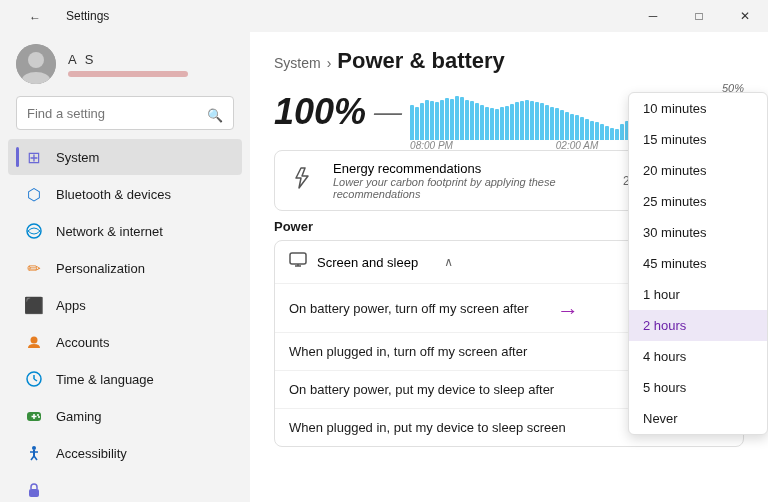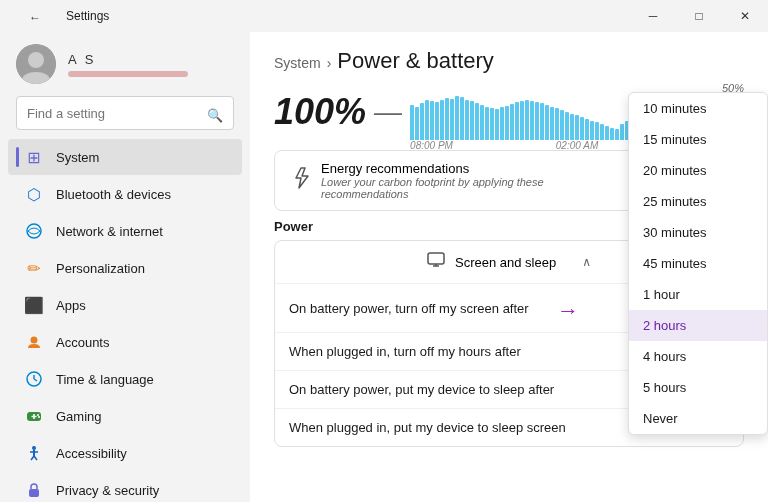--- a/index.html
+++ b/index.html
@@ -244,21 +244,21 @@
     }
 
     
     .energy-rec {
       margin: 0 24px 8px 24px;
       border: 1px solid #e0e0e0;
       border-radius: 8px;
       padding: 10px 14px;
       display: flex;
       align-items: center;
-      gap: 8px;
+      gap: 20px;
       background: white;
     }
     .energy-icon {
       font-size: 20px;
       color: #666;
     }
     .energy-text { flex: 1; }
     .energy-title { font-size: 13px; font-weight: 500; }
     .energy-subtitle { font-size: 11px; color: #666; font-style: italic; }
     .energy-count {
@@ -298,21 +298,21 @@
       overflow: hidden;
       background: white;
     }
 
     .power-card-header {
       display: flex;
       align-items: center;
       padding: 10px 14px;
       gap: 26px;
       border-bottom: 1px solid #f0f0f0;
-      justify-content: center;
+      justify-content: flex-start;
     }
     .power-card-header-left {
       display: flex;
       align-items: center;
       gap: 10px;
     }
     .power-header-icon { font-size: 16px; color: #666; }
     .power-header-label { font-size: 13px; font-weight: 500; }
     .power-chevron { color: #666; font-size: 12px; }
 
@@ -479,33 +479,32 @@
         </div>
         <span class="nav-label">Accessibility</span>
       </div>
       <div class="nav-item">
         <div class="nav-icon icon-privacy">
           <svg width="16" height="16" viewBox="0 0 16 16">
             <rect x="3" y="7" width="10" height="8" rx="2" fill="#6b69d6"></rect>
             <path d="M5 7V5 Q5 2 8 2 Q11 2 11 5 V7" fill="none" stroke="#6b69d6" stroke-width="1.5"></path>
           </svg>
         </div>
-        <span class="nav-label">Privacy &amp; security</span>
       </div>
 
     </div>
   </div>
 
   <div class="content">
 
     <div class="content-header">
       <div style="display:flex; align-items:baseline; gap:6px;">
         <span style="font-size:14px; color:#666;">System</span>
         <span style="font-size:14px; color:#666;">›</span>
-        <span style="font-size:22px; font-weight:400; color:#1a1a1a;">Power &amp; battery</span>
+        <span style="font-size:22px; font-weight:700; color:#1a1a1a;">Power &amp; battery</span>
       </div>
     </div>
 
     <div class="battery-area">
       <span class="battery-pct">100%</span>
       <span class="battery-dash">—</span>
       <div class="chart-container">
         <span class="chart-label-50">50%</span>
         <div class="chart-bars" id="chart-bars-container">
             <div class="chart-bar" style="height: 35.2px; background: rgb(91, 200, 240);"></div>
@@ -603,21 +602,21 @@
           </div>
           <span class="power-chevron">∧</span>
         </div>
 
         <div class="power-row">
           <span class="power-row-label">On battery power, turn off my screen after</span>
           <span style="color:#9c27b0; font-size:22px; margin-right:150px;">→</span>
         </div>
 
         <div class="power-row">
-          <span class="power-row-label">When plugged in, turn off my hours after</span>
+          <span class="power-row-label">When plugged in, turn off my screen after</span>
         </div>
 
         <div class="power-row">
           <span class="power-row-label">On battery power, put my device to sleep after</span>
         </div>
 
         <div class="power-row">
           <span class="power-row-label">When plugged in, put my device to sleep screen</span>
         </div>
       </div>

